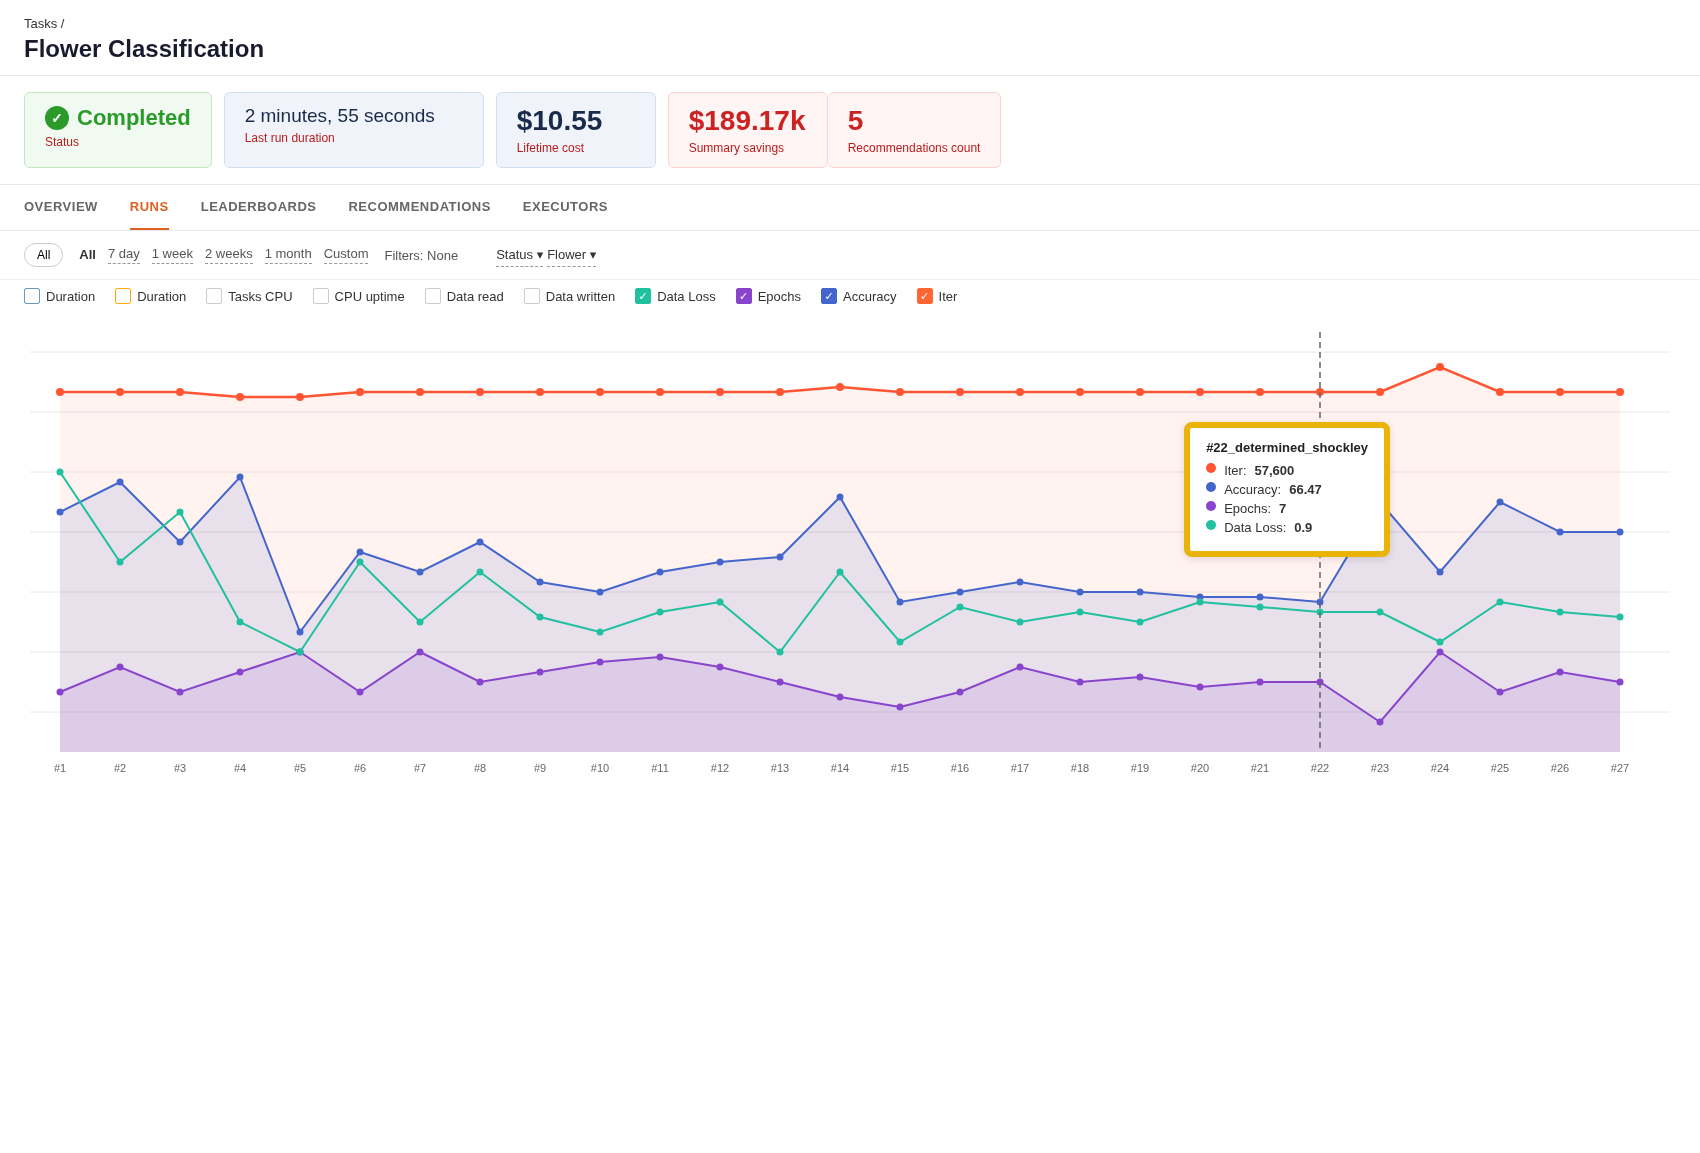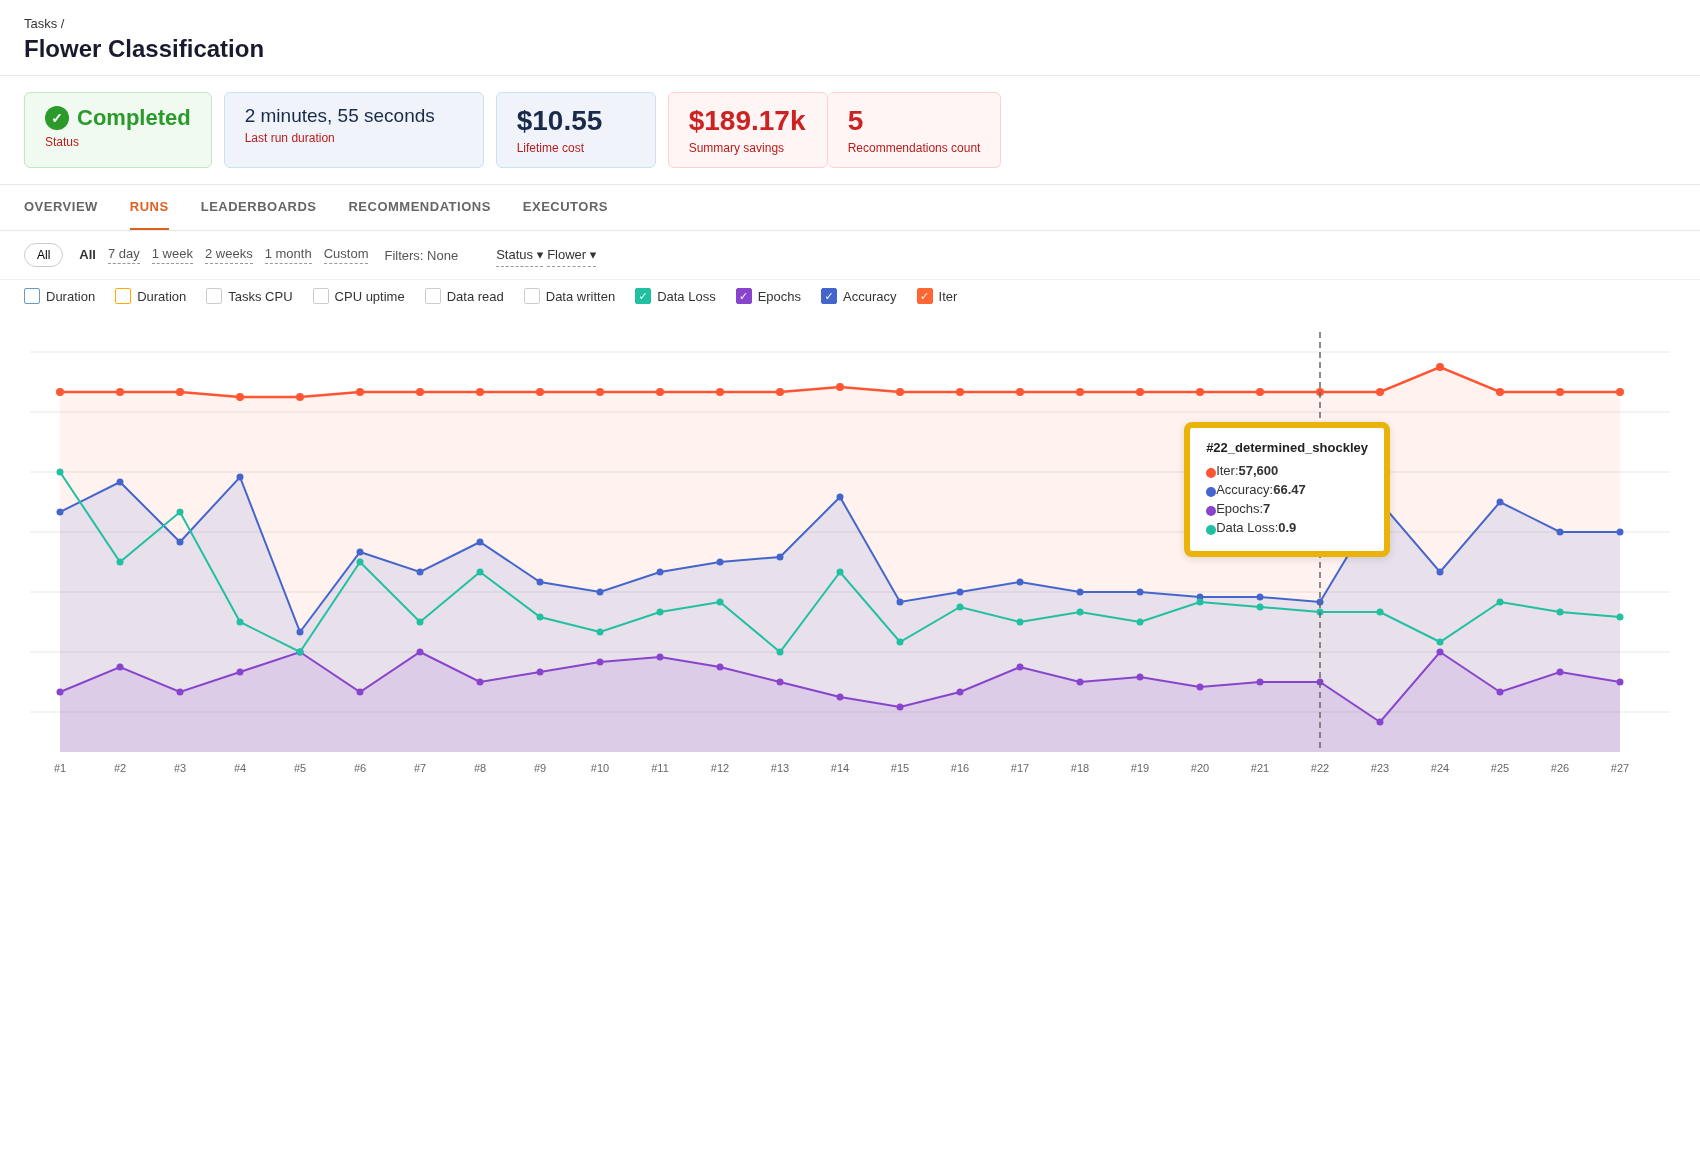--- a/index.html
+++ b/index.html
@@ -45,21 +45,21 @@
     .legend-checkbox.checked-teal { background: #20c0a0; border-color: #20c0a0; color: white; font-size: 11px; }
     .legend-checkbox.checked-purple { background: #8844cc; border-color: #8844cc; color: white; font-size: 11px; }
     .legend-checkbox.checked-blue { background: #4466cc; border-color: #4466cc; color: white; font-size: 11px; }
     .legend-checkbox.checked-orange { background: #ff6633; border-color: #ff6633; color: white; font-size: 11px; }
     .legend-checkbox.yellow { border-color: #ffaa00; }
     
     .chart-area { padding: 0 24px 20px; position: relative; }
     
     .tooltip-box { position: absolute; background: white; border: 6px solid #eab308; border-radius: 8px; padding: 12px 16px; box-shadow: 0 2px 8px rgba(0,0,0,0.12); font-size: 13px; z-index: 10; right: 320px; top: 120px; min-width: 200px; }
     .tooltip-title { font-weight: 700; color: #222; margin-bottom: 8px; }
-    .tooltip-row { display: flex; align-items: flex-end; margin-bottom: 4px; }
+    .tooltip-row { display: flex; align-items: flex-start; gap: 8px; margin-bottom: 4px; }
     .tooltip-dot { width: 10px; height: 10px; border-radius: 50%; }
     
     svg.chart { width: 100%; overflow: visible; }
   </style>
 </head>
 <body>
 
 <div class="header">
 
   <div class="breadcrumb">

